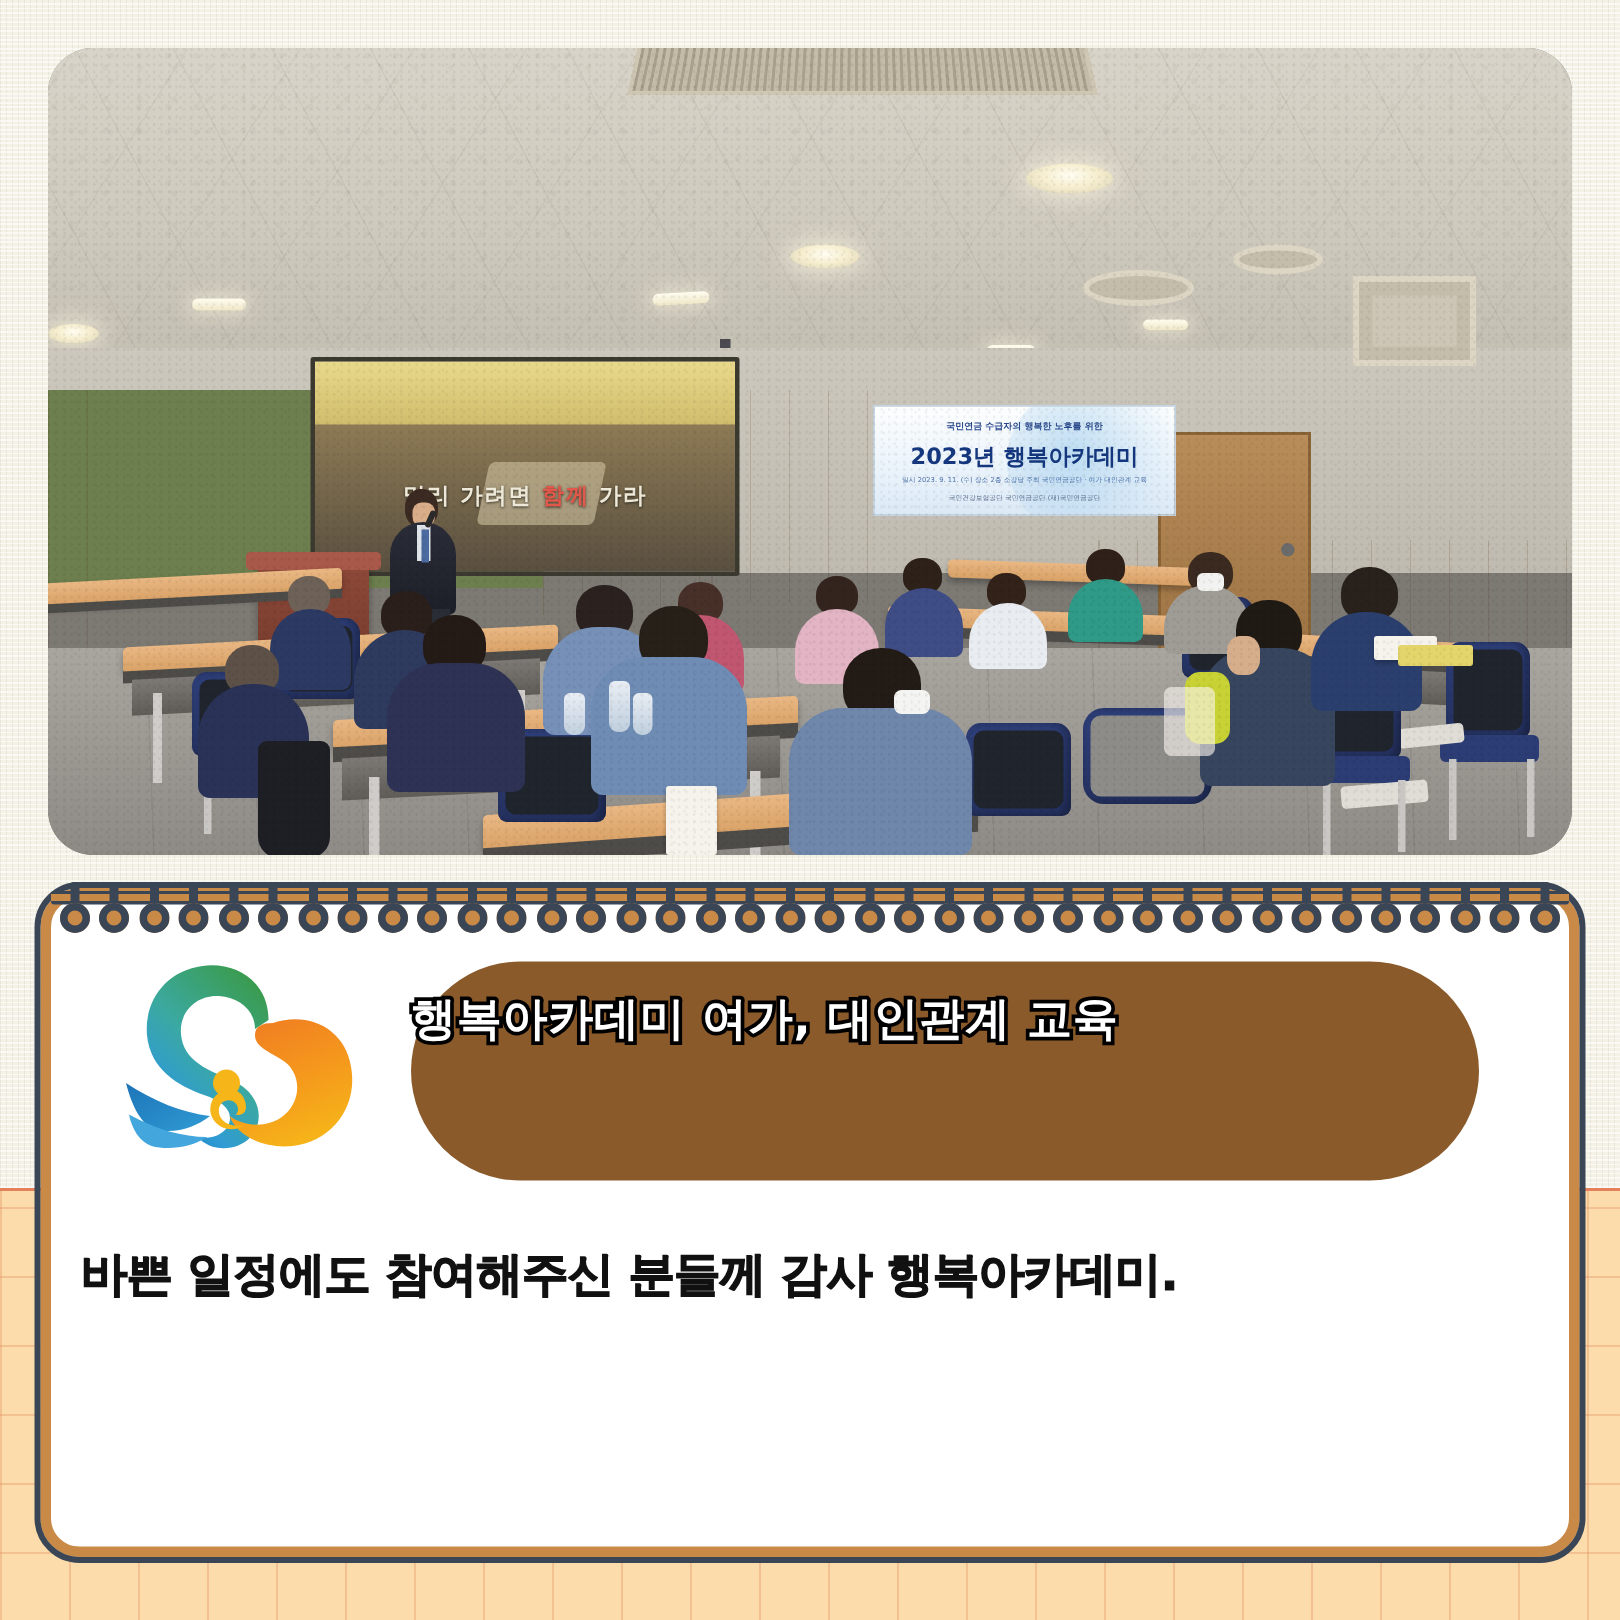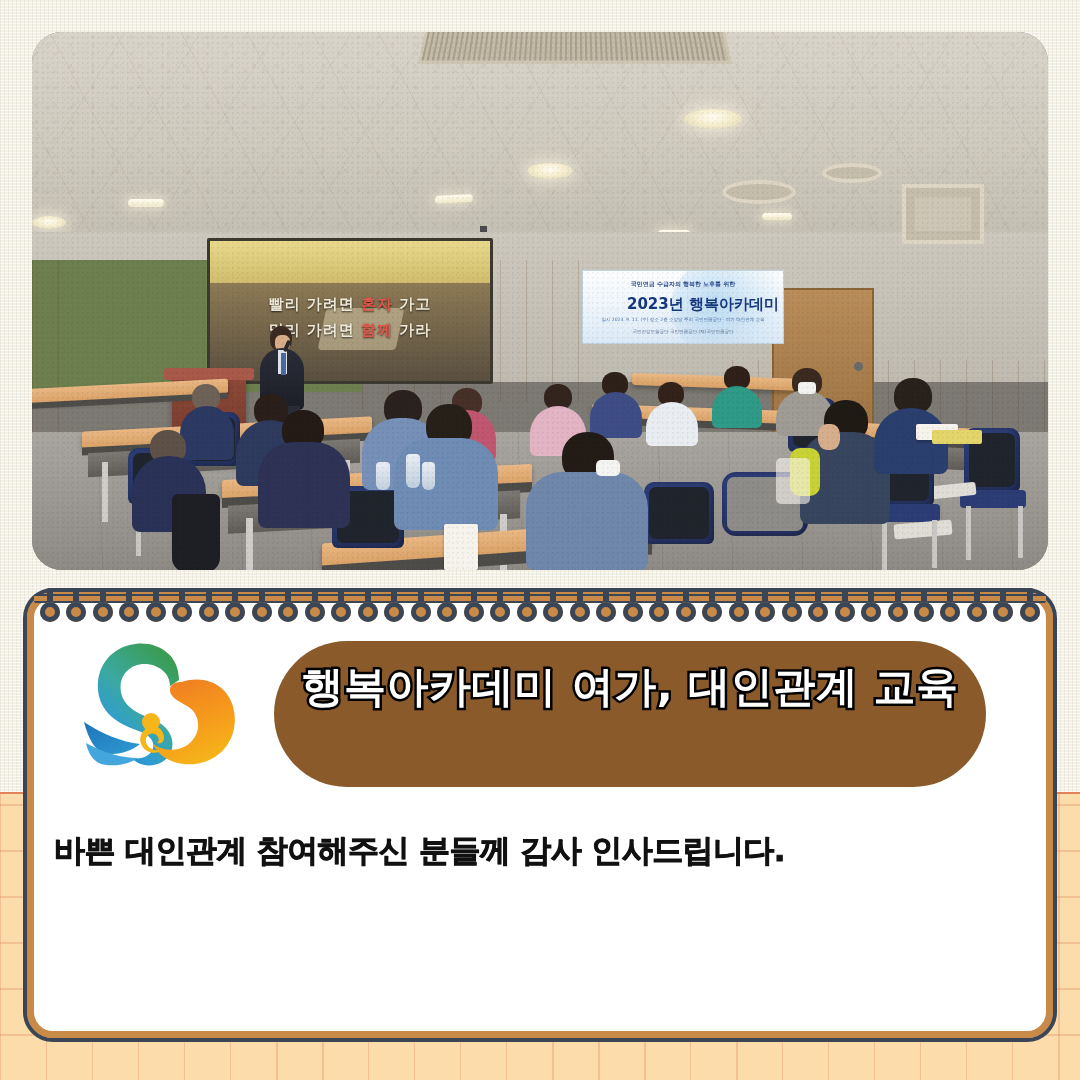--- a/index.html
+++ b/index.html
@@ -134,22 +134,22 @@
 
   
   .logo{position:absolute;left:78px;top:634px;width:190px;height:160px;}
 
   
   .pill{
     position:absolute;left:274px;top:641px;width:712px;height:146px;
     background:#8b5a2b;border-radius:73px;
   }
   .pill-title{
-    position:absolute;left:0;right:0;top:18px;text-align:center;
-    font-size:42px;font-weight:800;color:#ffffff;letter-spacing:.5px;
+    position:absolute;left:0;right:0;top:18px;
+    font-size:30px;font-weight:800;color:#ffffff;letter-spacing:.5px;
     -webkit-text-stroke:5px #000;paint-order:stroke fill;
   }
   .pill-date{
     position:absolute;right:38px;top:74px;
     font-size:35px;font-weight:800;color:#0a0a0a;letter-spacing:2px;
     -webkit-text-stroke:5px #ffffff;paint-order:stroke fill;
     font-family:"DejaVu Sans Mono","Liberation Mono",monospace;
   }
 
   
@@ -196,36 +196,31 @@
     <div class="ph wall-wood" style="left:442px;top:228px;width:120px;height:142px;"></div>
     <div class="ph wall-wood" style="left:700px;top:328px;width:316px;height:112px;"></div>
     <div class="ph door" style="left:740px;top:256px;width:98px;height:150px;"></div>
     <div class="ph door-knob" style="left:822px;top:330px;width:9px;height:9px;"></div>
     <div class="ph ac-unit" style="left:870px;top:152px;width:74px;height:52px;"></div>
 
     <div class="ph screen" style="left:175px;top:206px;width:280px;height:140px;">
       <div class="scr-sky"></div>
       <div class="scr-land"></div>
       <div class="scr-road"></div>
-      <div class="scr-txt" style="top:54px;font-size:15px;">
-        <span>빨리 가려면</span>
-        <span class="scr-red">혼자</span>
-        <span>가고</span>
-      </div>
       <div class="scr-txt" style="top:80px;font-size:15px;">
         <span>멀리 가려면</span>
         <span class="scr-red">함께</span>
         <span>가라</span>
       </div>
     </div>
 
     <div class="ph banner" style="left:550px;top:238px;width:200px;height:72px;">
       <div class="bn-swirl"></div>
       <div class="bn-t1" style="top:9px;font-size:6px;">국민연금 수급자의 행복한 노후를 위한</div>
-      <div class="bn-t2" style="top:24px;font-size:15px;margin-left:20px;">2023년 행복아카데미</div>
+      <div class="bn-t2" style="top:24px;font-size:15px;">2023년 행복아카데미</div>
       <div class="bn-t3" style="top:46px;font-size:4.5px;">일시 2023. 9. 11. (수)    장소 2층 소강당    주최 국민연금공단 · 여가 대인관계 교육</div>
       <div class="bn-logos" style="top:58px;font-size:4.5px;">국민건강보험공단        국민연금공단        (재)국민연금공단</div>
     </div>
 
     <div class="ph floor" style="left:0;top:400px;width:1016px;height:138px;"></div>
     <div class="ph floor-tex" style="left:0;top:400px;width:1016px;height:138px;"></div>
 
     <div class="ph podium" style="left:140px;top:340px;width:74px;height:92px;"></div>
     <div class="ph podium-top" style="left:132px;top:336px;width:90px;height:12px;"></div>
     <div class="ph" style="left:238px;top:294px;width:22px;height:25px;background:#3a2a22;border-radius:48% 48% 42% 42%;"></div>
@@ -443,16 +438,16 @@
                C76,118 69,114 68,108 C67,102 72,98 77,100 C81,102 82,107 79,109
                C83,110 86,108 86,104 Z" fill="#f6b519"></path>
     </svg>
   </div>
 
   <div class="pill">
     <div class="pill-title">행복아카데미 여가, 대인관계 교육</div>
   </div>
 
   <div class="body-text">
-    <div class="body-line">바쁜 대인관계 참여해주신 분들께 감사 인사드립니다.</div>
+    <div class="body-line">바쁜 일정에도 참여해주신 분들께 감사 행복아카데미.</div>
   </div>
 
 </div>
 
 </body></html>

